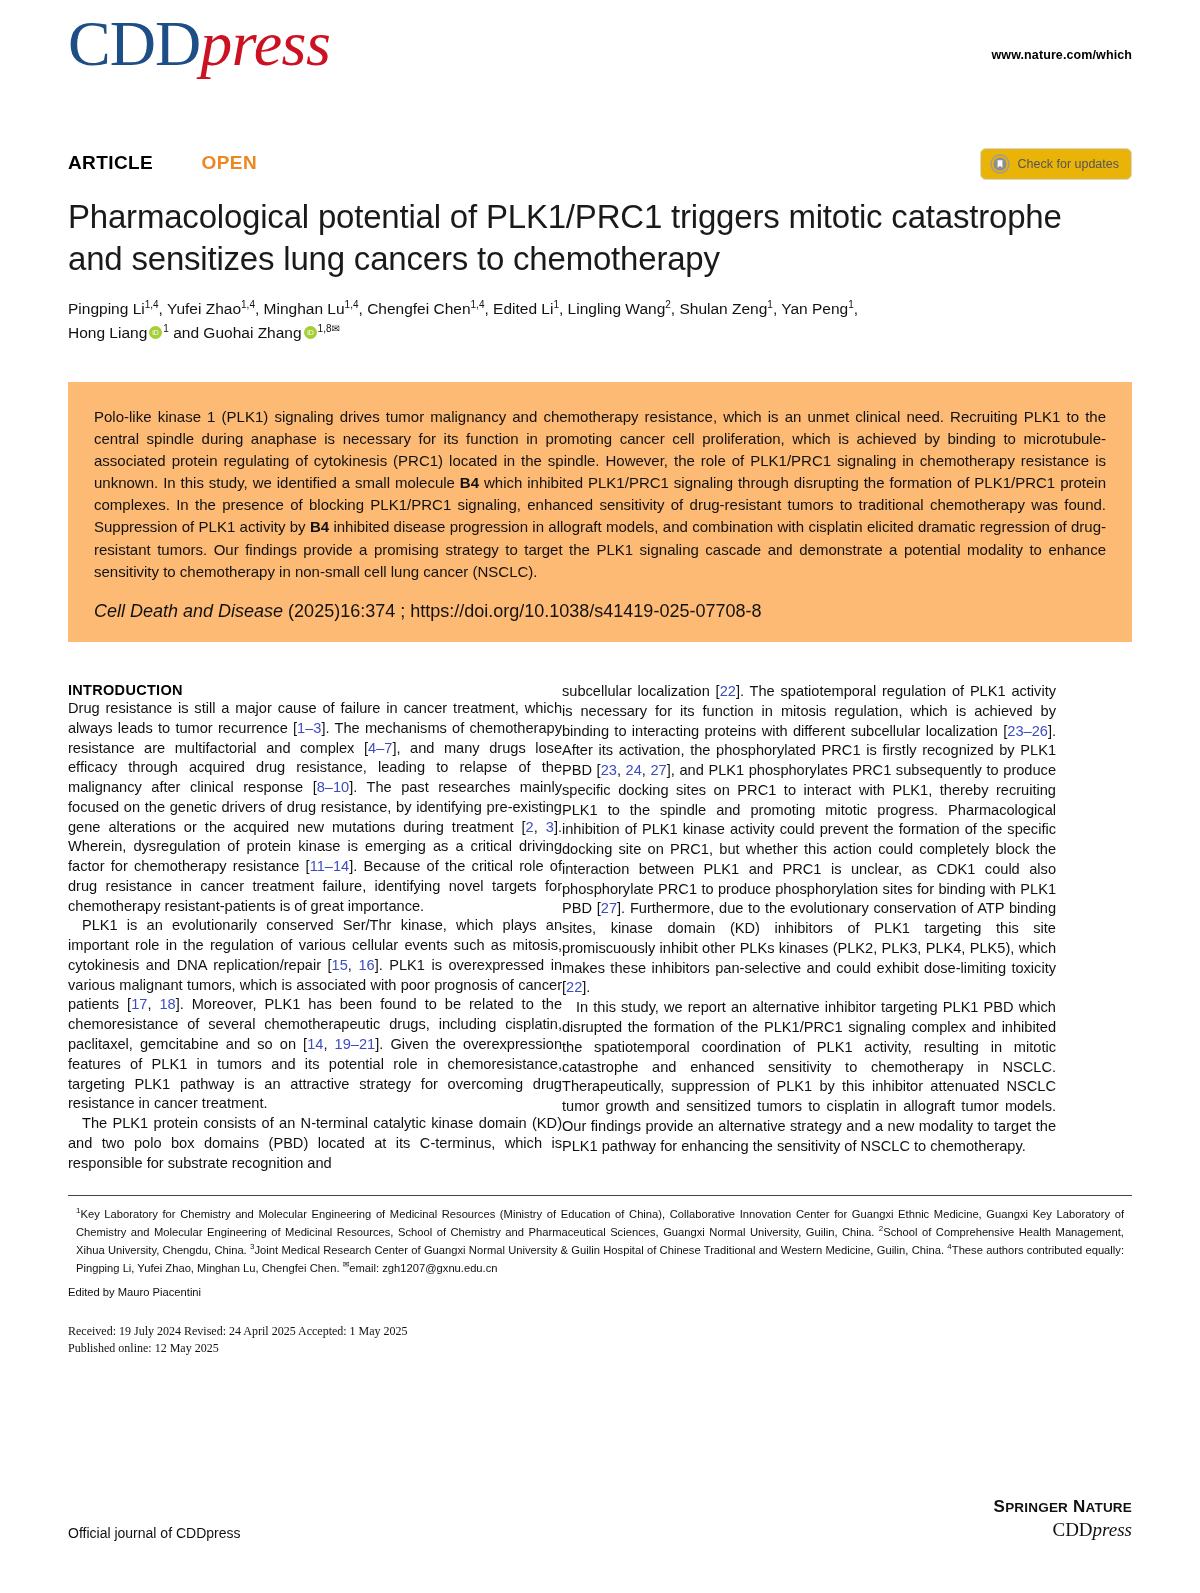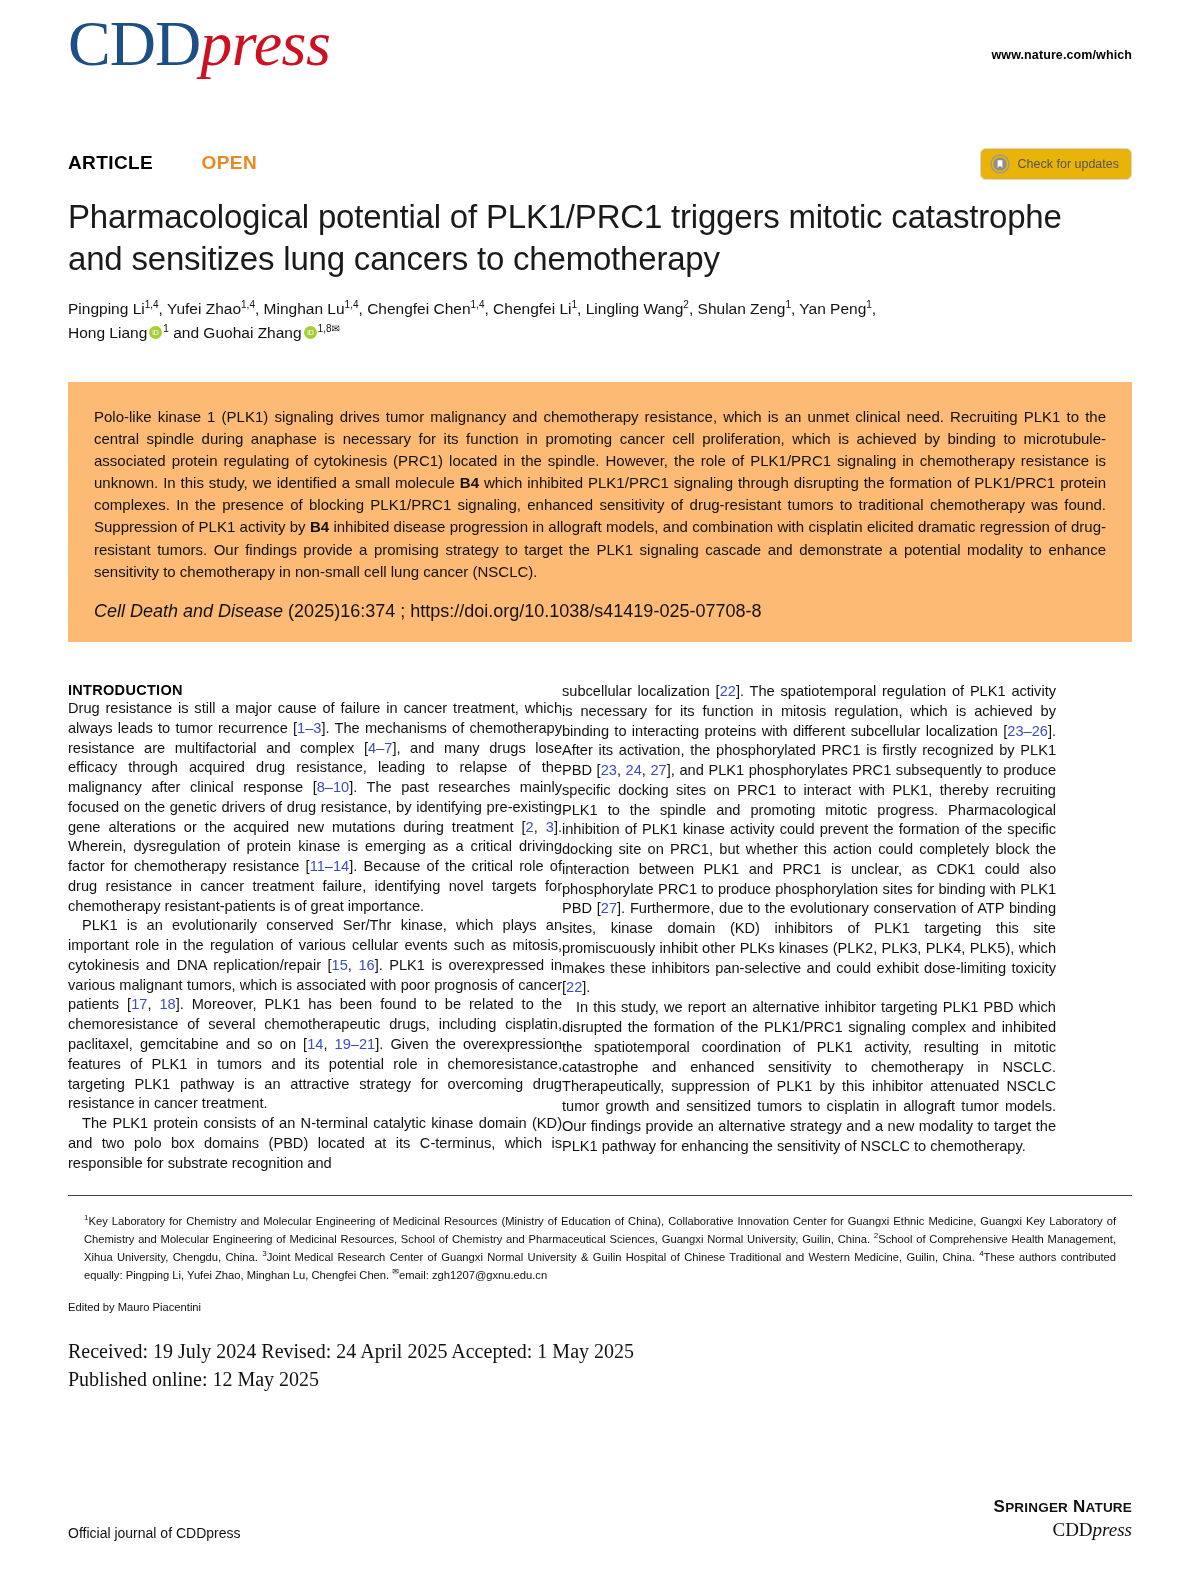--- a/index.html
+++ b/index.html
@@ -187,32 +187,32 @@
   .foot-rule {
     border: 0;
     border-top: 1px solid #444;
     margin: 22px 0 9px 0;
   }
   .affiliations {
     font-size: 11.2px;
     line-height: 1.52;
     text-align: justify;
     color: #111;
-    margin: 16px;
+    margin: 8px;
   }
   .affiliations sup { font-size: 8px; vertical-align: super; }
   .edited-by {
     font-size: 11.2px;
     line-height: 1.52;
     color: #111;
     margin: 0;
   }
   .dates {
     font-family: "Liberation Serif", serif;
-    font-size: 20px;
+    font-size: 12px;
     line-height: 1.38;
     margin-top: 22px;
     color: #111;
   }
 
   
   .page-footer {
     position: absolute;
     left: 68px;
     right: 68px;
@@ -270,21 +270,21 @@
   </div>
 
   <h1 class="title">Pharmacological potential of PLK1/PRC1 triggers mitotic catastrophe and sensitizes lung cancers to chemotherapy</h1>
 
   <div class="authors">
     
     <span><span>Pingping Li</span><sup>1,4</sup></span>,
     <span><span>Yufei Zhao</span><sup>1,4</sup></span>,
     <span><span>Minghan Lu</span><sup>1,4</sup></span>,
     <span><span>Chengfei Chen</span><sup>1,4</sup></span>,
-    <span><span>Chengfei Li</span><sup>1</sup></span>,
+    <span><span>Edited Li</span><sup>1</sup></span>,
     <span><span>Lingling Wang</span><sup>2</sup></span>,
     <span><span>Shulan Zeng</span><sup>1</sup></span>,
     <span><span>Yan Peng</span><sup>1</sup></span>,<br>
     <span><span>Hong Liang</span><span class="orcid"><svg width="13" height="13" viewBox="0 0 13 13">
             <circle cx="6.5" cy="6.5" r="6.5" fill="#a6ce39"></circle>
             <text x="6.5" y="9.2" font-family="Liberation Sans, sans-serif" font-size="7" fill="#ffffff" text-anchor="middle">iD</text>
           </svg></span><sup>1</sup></span>
     <span>and</span>
     <span><span>Guohai Zhang</span><span class="orcid"><svg width="13" height="13" viewBox="0 0 13 13">
             <circle cx="6.5" cy="6.5" r="6.5" fill="#a6ce39"></circle>

